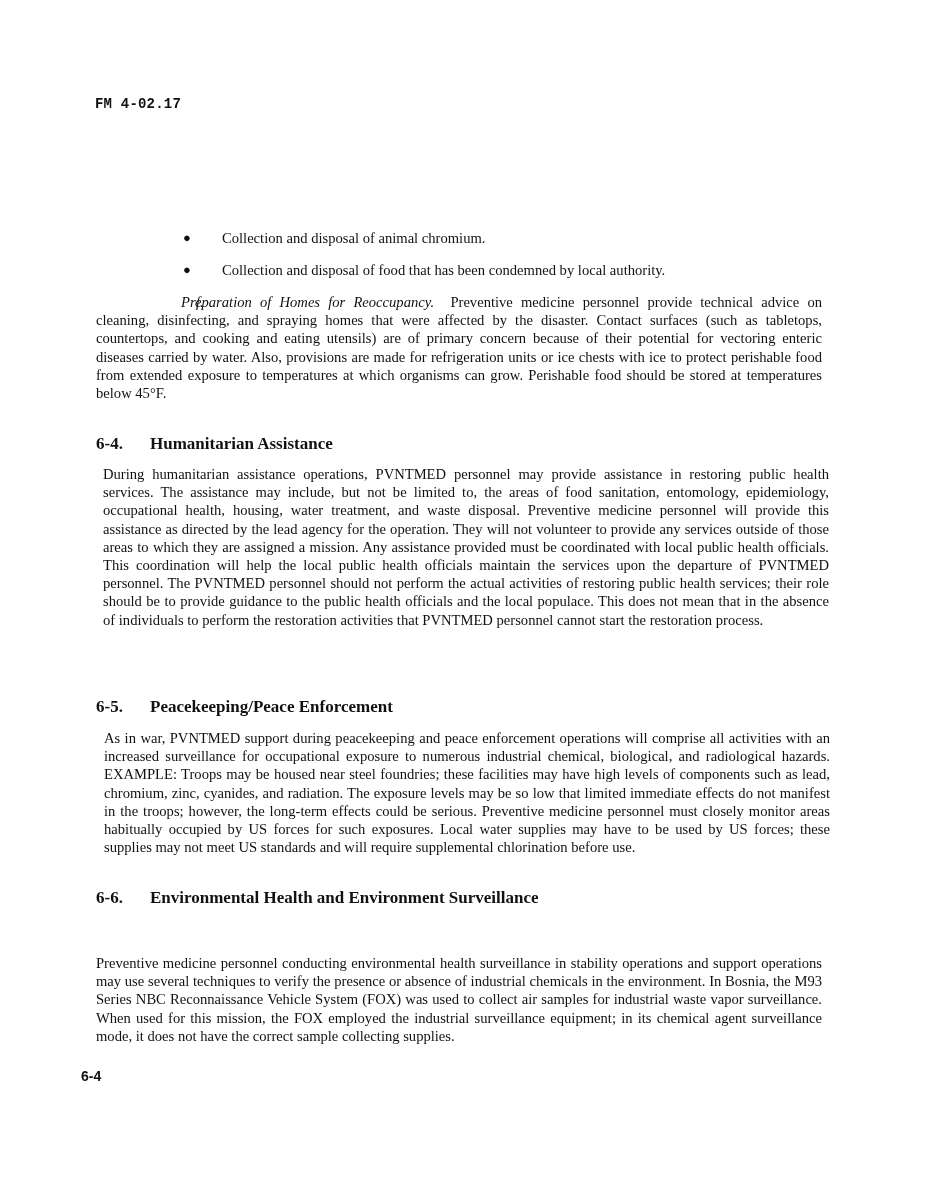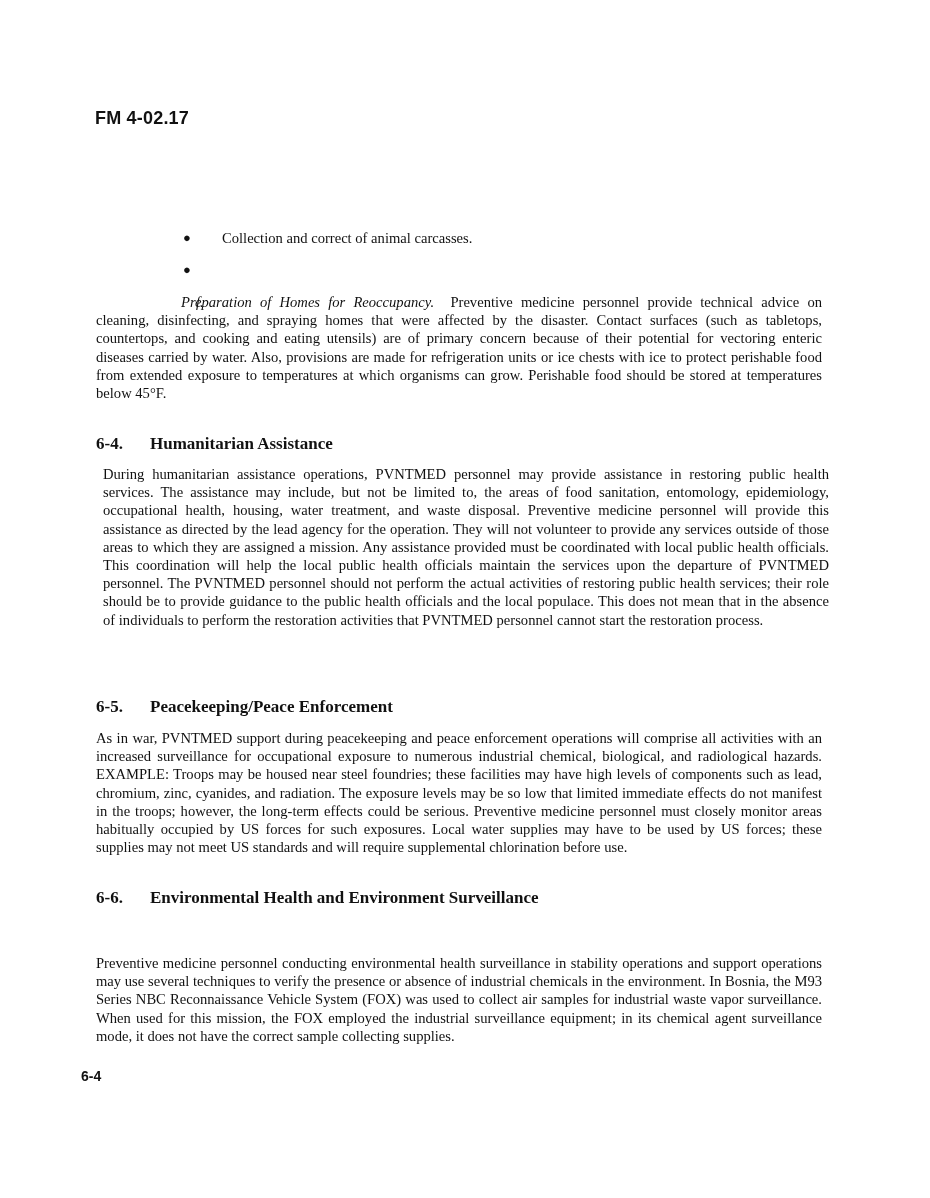--- a/index.html
+++ b/index.html
@@ -1,20 +1,20 @@
 <!DOCTYPE html>
 <html><head>
 <meta charset="utf-8">
 <style>
   html, body { margin: 0; padding: 0; background: #ffffff; }
   body { width: 930px; height: 1198px; position: relative; overflow: hidden; color: #111; }
   .page { position: absolute; left: 0; top: 0; width: 930px; height: 1198px; background: #fff; }
   .running-header {
-    position: absolute; left: 95px; top: 108px;
-    font-family: Liberation Sans, sans-serif; font-weight: bold; font-size: 18px; letter-spacing: 0.2px;
+    position: absolute; left: 95px; top: 96px;
+    font-family: Liberation Mono, monospace; font-weight: bold; font-size: 14px; letter-spacing: 0.2px;
   }
   .page-number {
     position: absolute; left: 81px; top: 1068px;
     font-family: "Liberation Sans", sans-serif; font-weight: bold; font-size: 14px;
   }
   .body-text {
     font-family: "Liberation Serif", serif; font-size: 14.6px; line-height: 18.2px;
     text-align: justify; color: #111;
   }
   .bullets { position: absolute; left: 183px; width: 650px; margin: 0; padding: 0; list-style: none; }
@@ -27,40 +27,41 @@
   .para-f .marker { font-style: italic; display: inline-block; width: 35px; }
   .para-f .subhead { font-style: italic; margin-top: 22px; }
   .section-heading {
     position: absolute; left: 96px; margin: 0;
     font-family: "Liberation Serif", serif; font-weight: bold; font-size: 17px;
   }
   .section-heading .num { display: inline-block; width: 54px; }
   .h-64 { top: 434px; }
   .p-64 { top: 465px; margin-left: 7px; }
   .h-65 { top: 697px; }
-  .p-65 { top: 729px; }
+  .p-65 { top: 729px; margin-left: 8px; }
   .h-66 { top: 888px; }
   .p-66 { top: 954px; }
 </style>
 </head>
 <body>
 
 <div class="page">
 
   <div class="running-header">FM 4-02.17</div>
 
   <ul class="bullets bullet-1 body-text">
     <li>
       <span class="bullet">●</span>
-      <span>Collection and correct of animal carcasses.</span>
+      <span>Collection and disposal of animal chromium.</span>
     </li>
   </ul>
   <ul class="bullets bullet-2 body-text">
     <li>
       <span class="bullet">●</span>
+      <span>Collection and disposal of food that has been condemned by local authority.</span>
     </li>
   </ul>
 
   <p class="para para-f body-text"><span class="marker">f.</span><span class="subhead">Preparation of Homes for Reoccupancy.</span>&nbsp; <span>Preventive medicine personnel provide technical advice on cleaning, disinfecting, and spraying homes that were affected by the disaster.  Contact surfaces (such as tabletops, countertops, and cooking and eating utensils) are of primary concern because of their potential for vectoring enteric diseases carried by water.  Also, provisions are made for refrigeration units or ice chests with ice to protect perishable food from extended exposure to temperatures at which organisms can grow.  Perishable food should be stored at temperatures below 45°F.</span></p>
 
   <h2 class="section-heading h-64"><span class="num">6-4.</span><span>Humanitarian Assistance</span></h2>
   <p class="para p-64 body-text">During humanitarian assistance operations, PVNTMED personnel may provide assistance in restoring public health services.  The assistance may include, but not be limited to, the areas of food sanitation, entomology, epidemiology, occupational health, housing, water treatment, and waste disposal.  Preventive medicine personnel will provide this assistance as directed by the lead agency for the operation.  They will not volunteer to provide any services outside of those areas to which they are assigned a mission.  Any assistance provided must be coordinated with local public health officials.  This coordination will help the local public health officials maintain the services upon the departure of PVNTMED personnel.  The PVNTMED personnel should not perform the actual activities of restoring public health services; their role should be to provide guidance to the public health officials and the local populace.  This does not mean that in the absence of individuals to perform the restoration activities that PVNTMED personnel cannot start the restoration process.</p>
 
   <h2 class="section-heading h-65"><span class="num">6-5.</span><span>Peacekeeping/Peace Enforcement</span></h2>
   <p class="para p-65 body-text">As in war, PVNTMED support during peacekeeping and peace enforcement operations will comprise all activities with an increased surveillance for occupational exposure to numerous industrial chemical, biological, and radiological hazards.  EXAMPLE:  Troops may be housed near steel foundries; these facilities may have high levels of components such as lead, chromium, zinc, cyanides, and radiation.  The exposure levels may be so low that limited immediate effects do not manifest in the troops; however, the long-term effects could be serious. Preventive medicine personnel must closely monitor areas habitually occupied by US forces for such exposures.  Local water supplies may have to be used by US forces; these supplies may not meet US standards and will require supplemental chlorination before use.</p>

